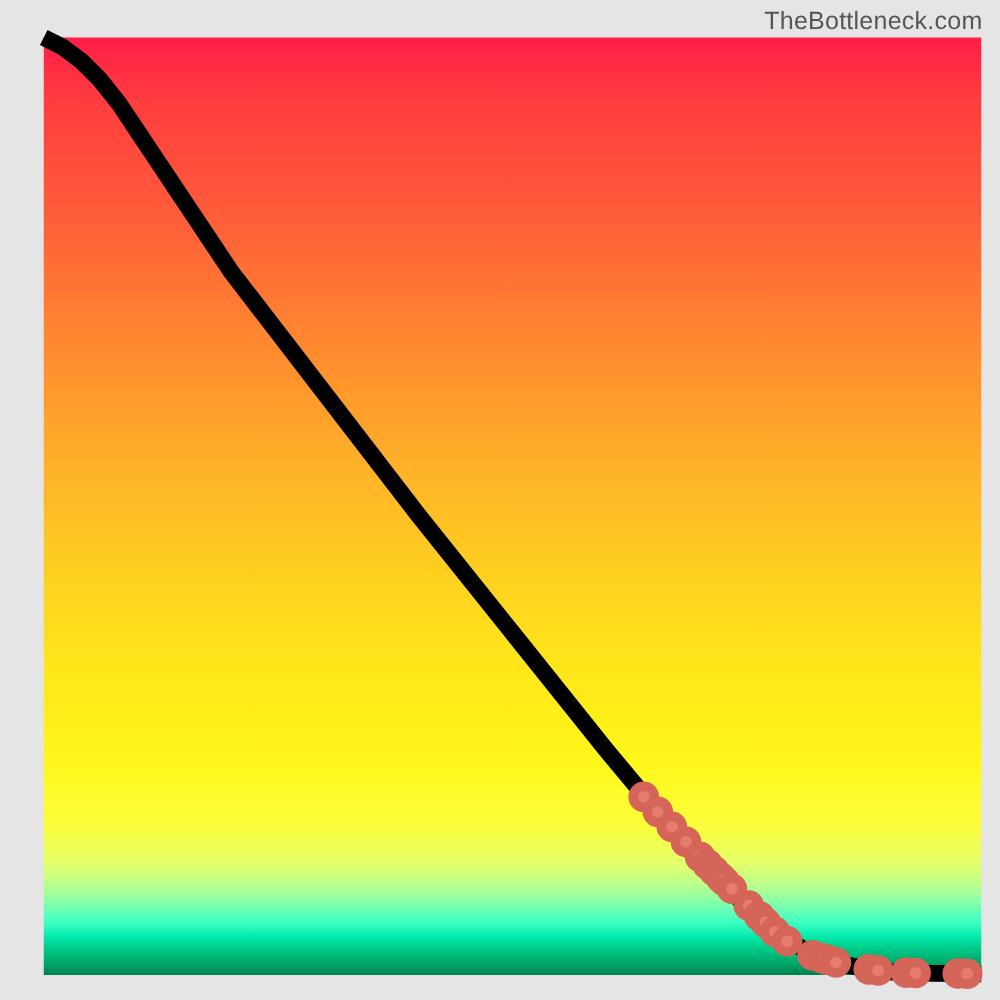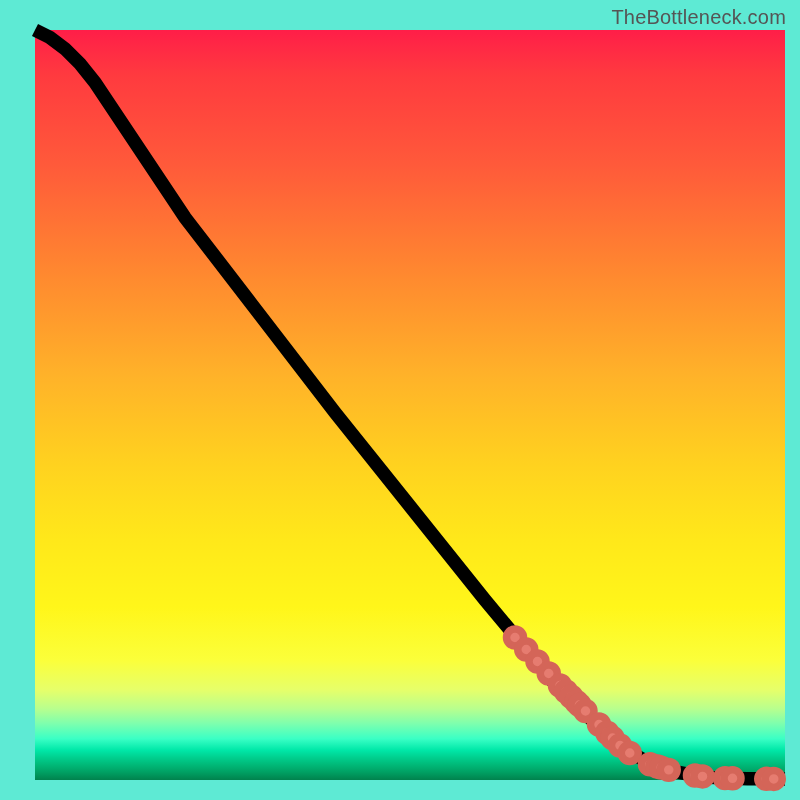--- a/index.html
+++ b/index.html
@@ -8,21 +8,21 @@
     width: 800px;
     height: 800px;
     background: #000;
     overflow: hidden;
     font-family: Arial, Helvetica, sans-serif;
   }
   .stage {
     position: relative;
     width: 800px;
     height: 800px;
-    background: #5eead4;
+    background: #e5e5e5;
   }
   .plot {
     position: absolute;
     left: 35px;
     top: 30px;
     width: 750px;
     height: 750px;
     
     background: linear-gradient(to bottom,
       #ff1e48 0%,

